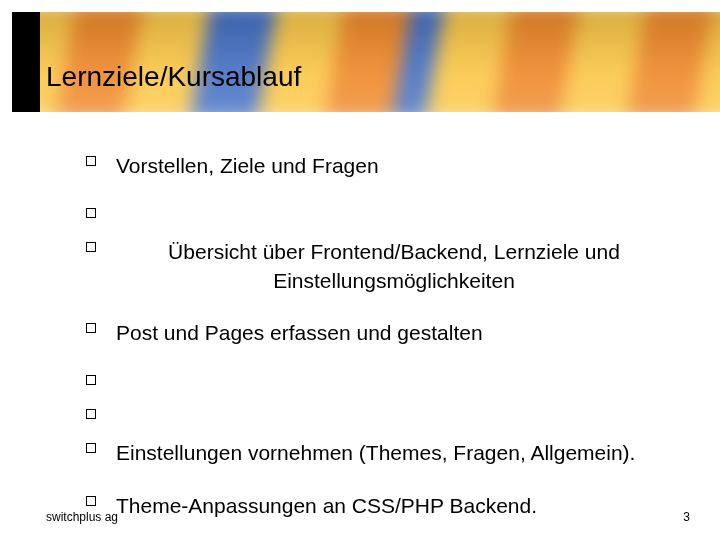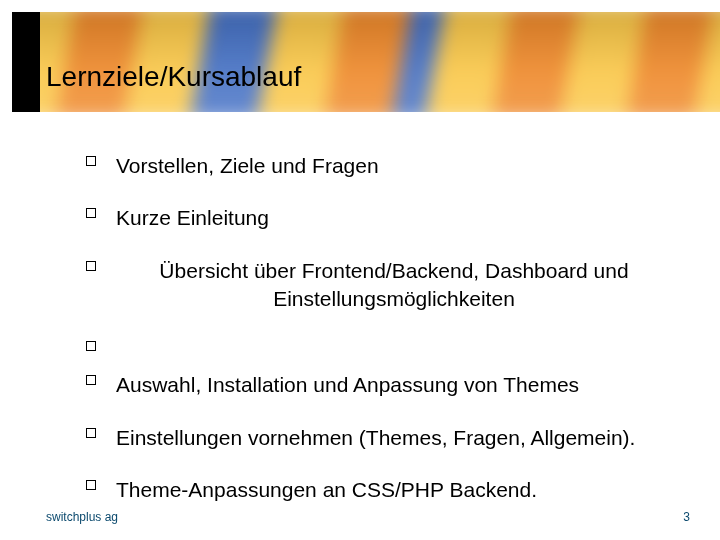--- a/index.html
+++ b/index.html
@@ -69,53 +69,55 @@
     line-height: 1.35;
     color: #000;
   }
   .footer {
     position: absolute;
     bottom: 16px;
     left: 30px; right: 30px;
     display: flex;
     justify-content: space-between;
     font-size: 12px;
-    color: #0c4a6e;
+    color: #000000;
   }
 </style>
 </head>
 <body>
 
 <div class="slide">
 
   <div class="header">
     <div class="header-bg"></div>
     <div class="header-dark"></div>
     <div class="title">Lernziele/Kursablauf</div>
   </div>
 
   <div class="body">
     <div class="item">
       <span class="bullet"></span>
       <span class="item-text">Vorstellen, Ziele und Fragen</span>
     </div>
     <div class="item">
       <span class="bullet"></span>
-      <span class="item-text">Kurze Einleitung</span>
     </div>
     <div class="item">
       <span class="bullet"></span>
-      <span class="item-text">Übersicht über Frontend/Backend, Dashboard und Einstellungsmöglichkeiten</span>
+      <span class="item-text">Übersicht über Frontend/Backend, Lernziele und Einstellungsmöglichkeiten</span>
+    </div>
+    <div class="item">
+      <span class="bullet"></span>
+      <span class="item-text">Post und Pages erfassen und gestalten</span>
     </div>
     <div class="item">
       <span class="bullet"></span>
     </div>
     <div class="item">
       <span class="bullet"></span>
-      <span class="item-text">Auswahl, Installation und Anpassung von Themes</span>
     </div>
     <div class="item">
       <span class="bullet"></span>
       <span class="item-text">Einstellungen vornehmen (Themes, Fragen, Allgemein).</span>
     </div>
     <div class="item">
       <span class="bullet"></span>
       <span class="item-text">Theme-Anpassungen an CSS/PHP Backend.</span>
     </div>
   </div>

